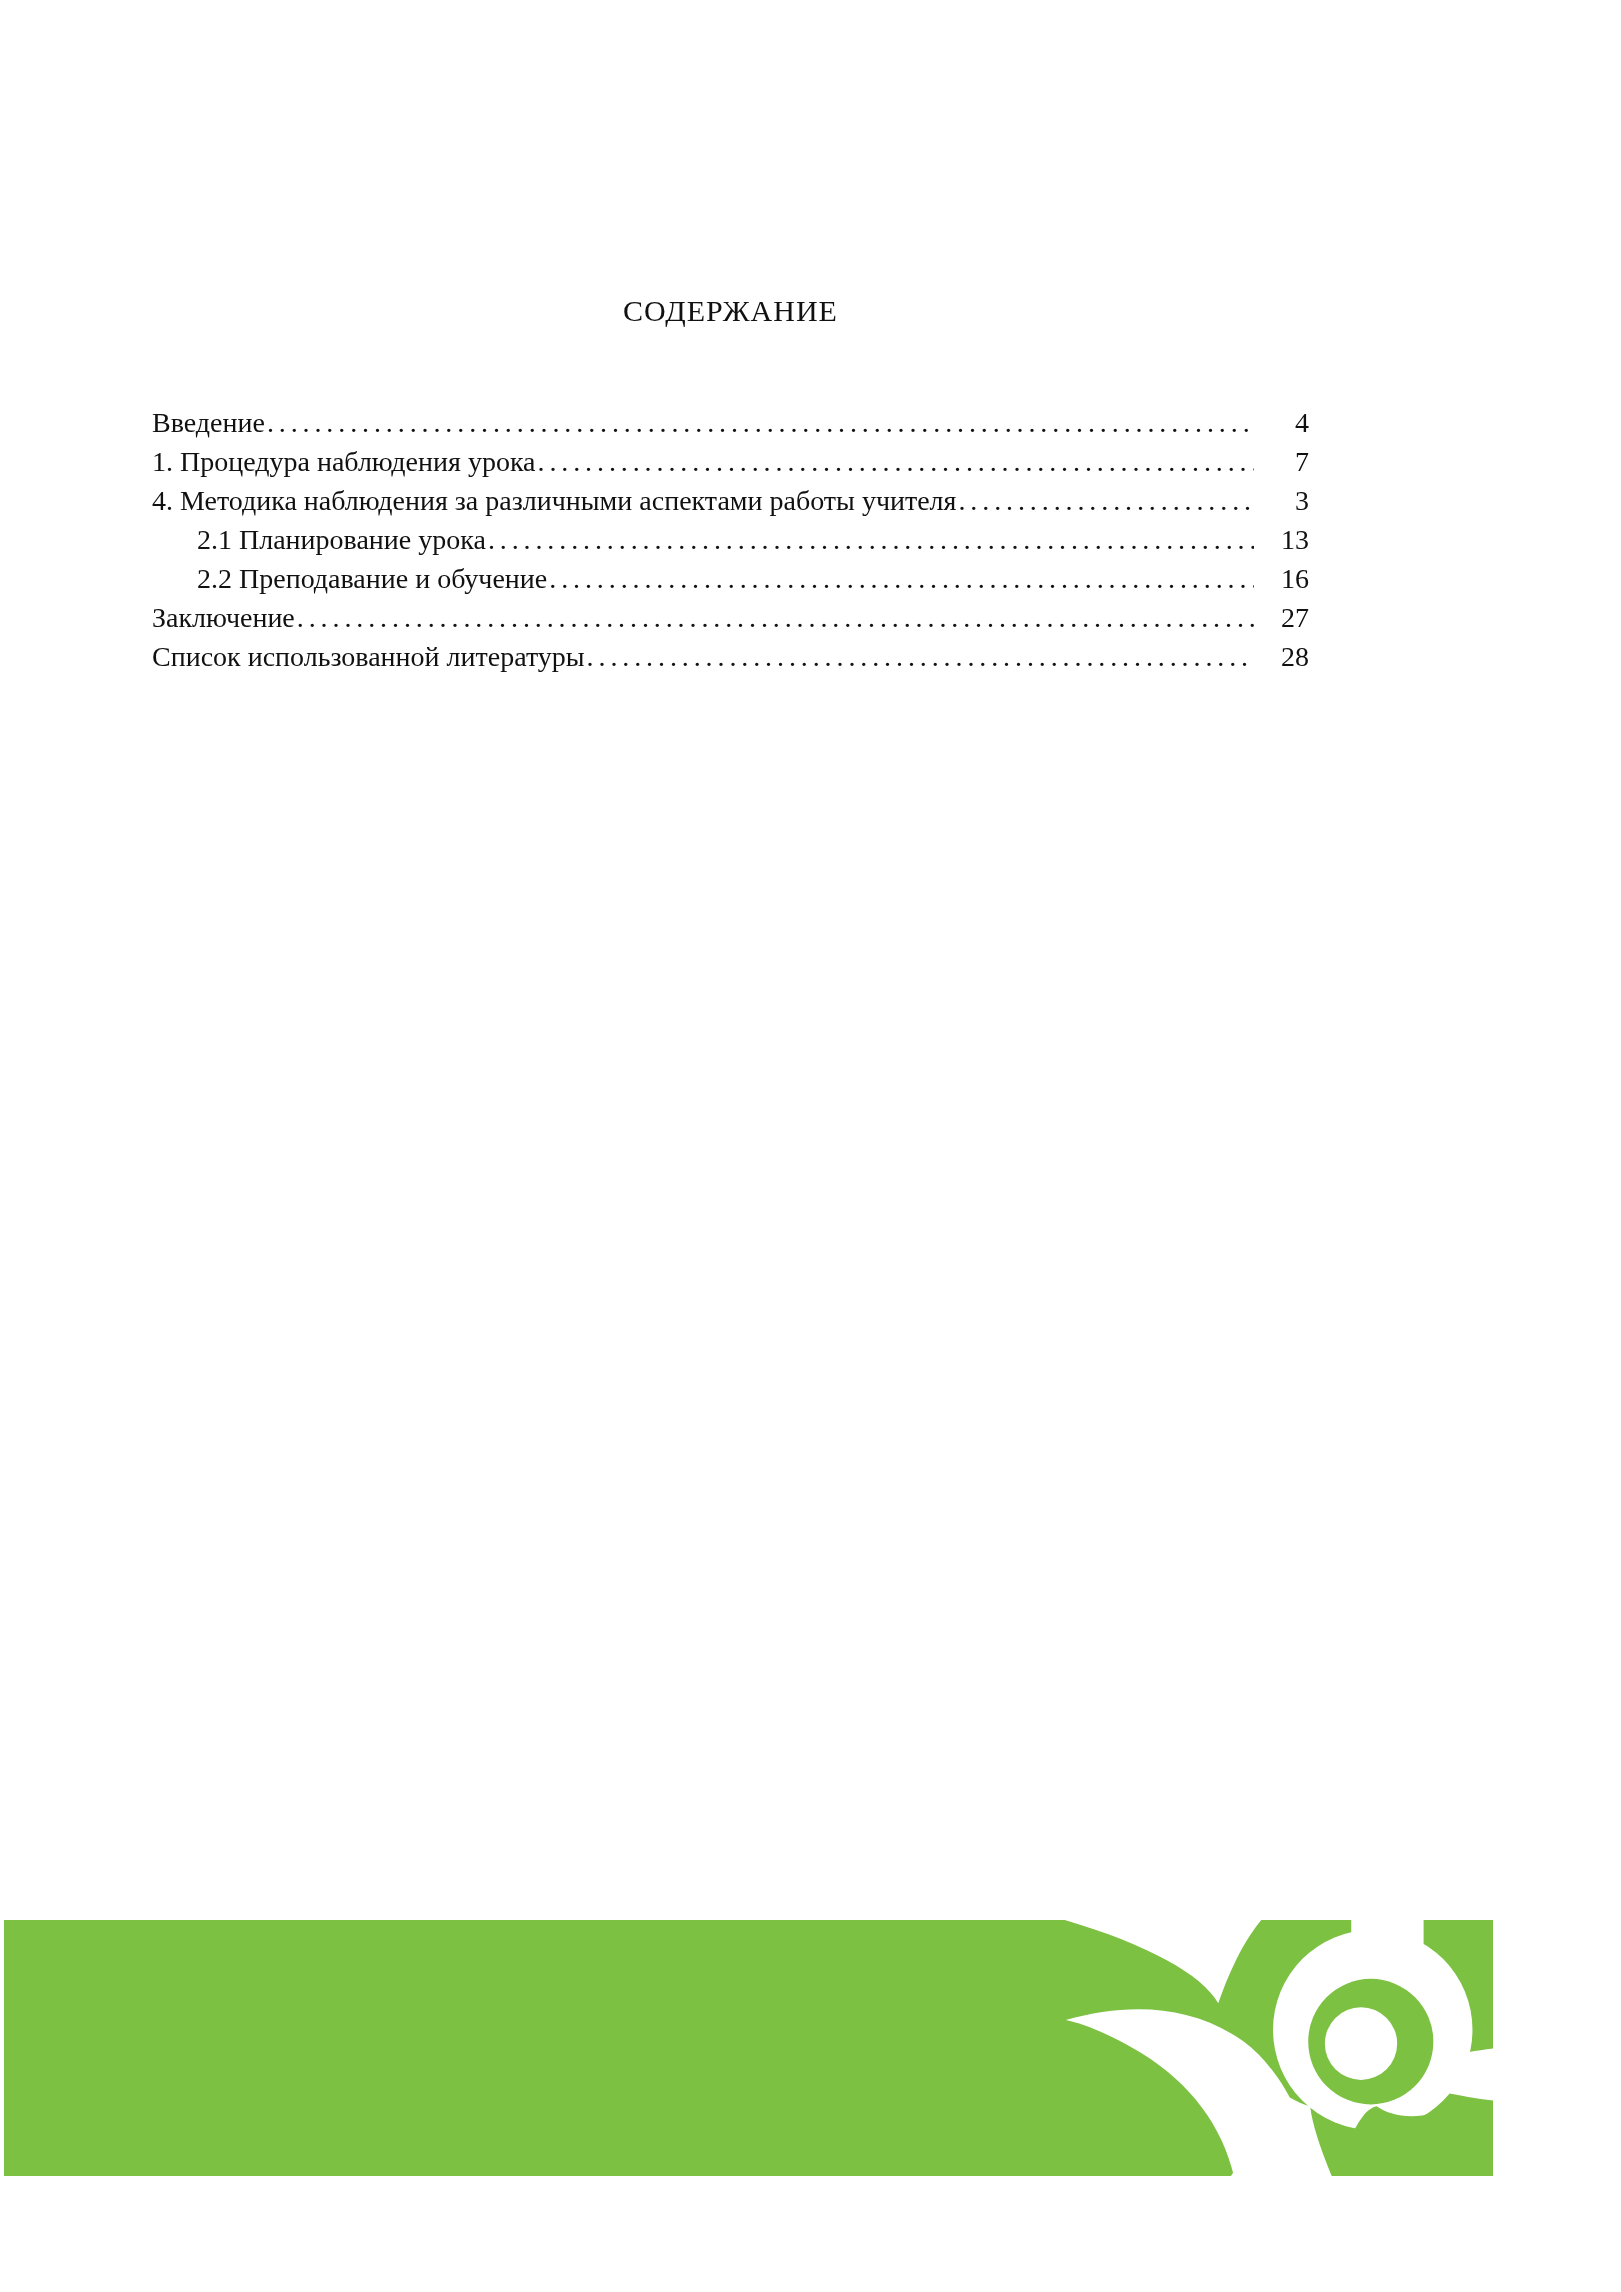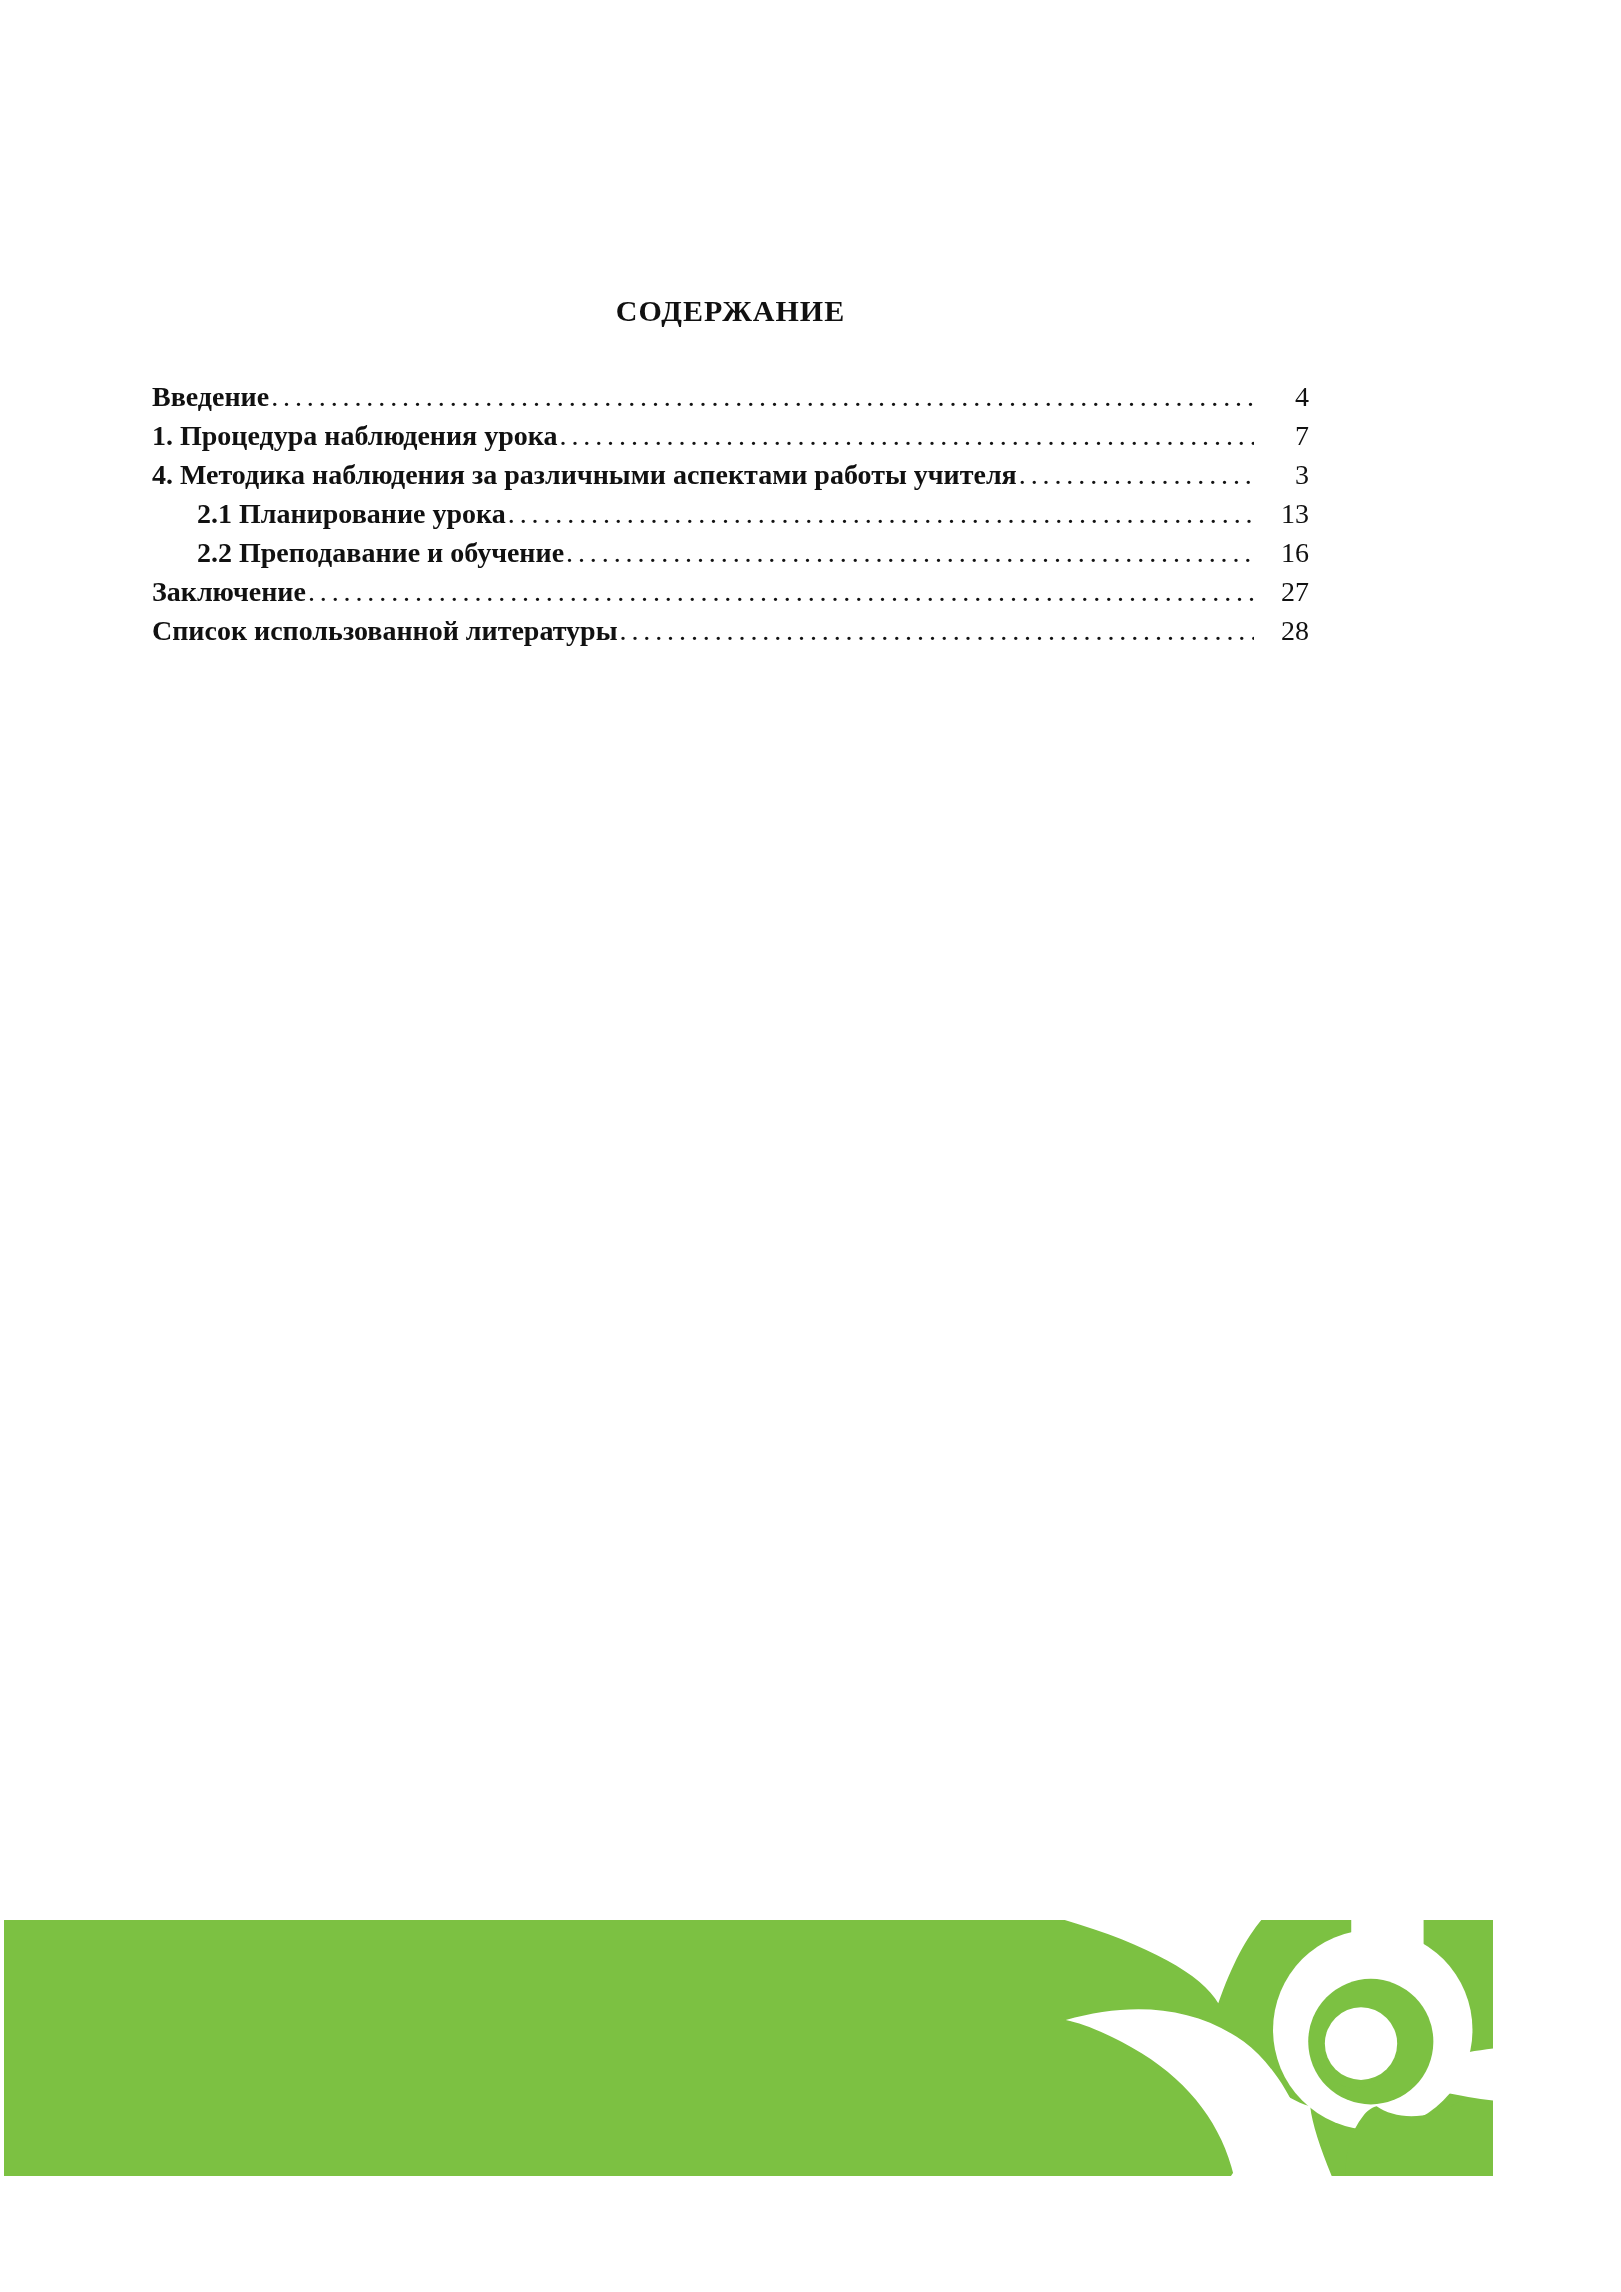--- a/index.html
+++ b/index.html
@@ -14,34 +14,34 @@
   }
   .content {
     position:absolute;
     left:152px; top:294px;
     width:1157px;
   }
   .toc-title {
     display:block;
     text-align:center;
     font-size:30px;
-    font-weight:bold;
+    font-weight:normal;
     letter-spacing:1px;
-    margin:0 0 49px 0;
+    margin:0 0 75px 0;
   }
   .toc { }
   .toc-row {
     display:flex;
     align-items:baseline;
     height:39px;
     font-size:28px;
     line-height:39px;
   }
   .toc-row.indent-1 { padding-left:45px;justify-content:space-between; }
-  .toc-label { white-space:nowrap; flex:none;font-weight:bold; }
+  .toc-label { white-space:nowrap; flex:none; }
   .toc-dots {
     flex:1 1 auto;
     overflow:hidden;
     white-space:nowrap;
     letter-spacing:4.9px;
     padding-left:2px;
   }
   .toc-dots::after {
     content:"........................................................................................................................................................................";
   }

